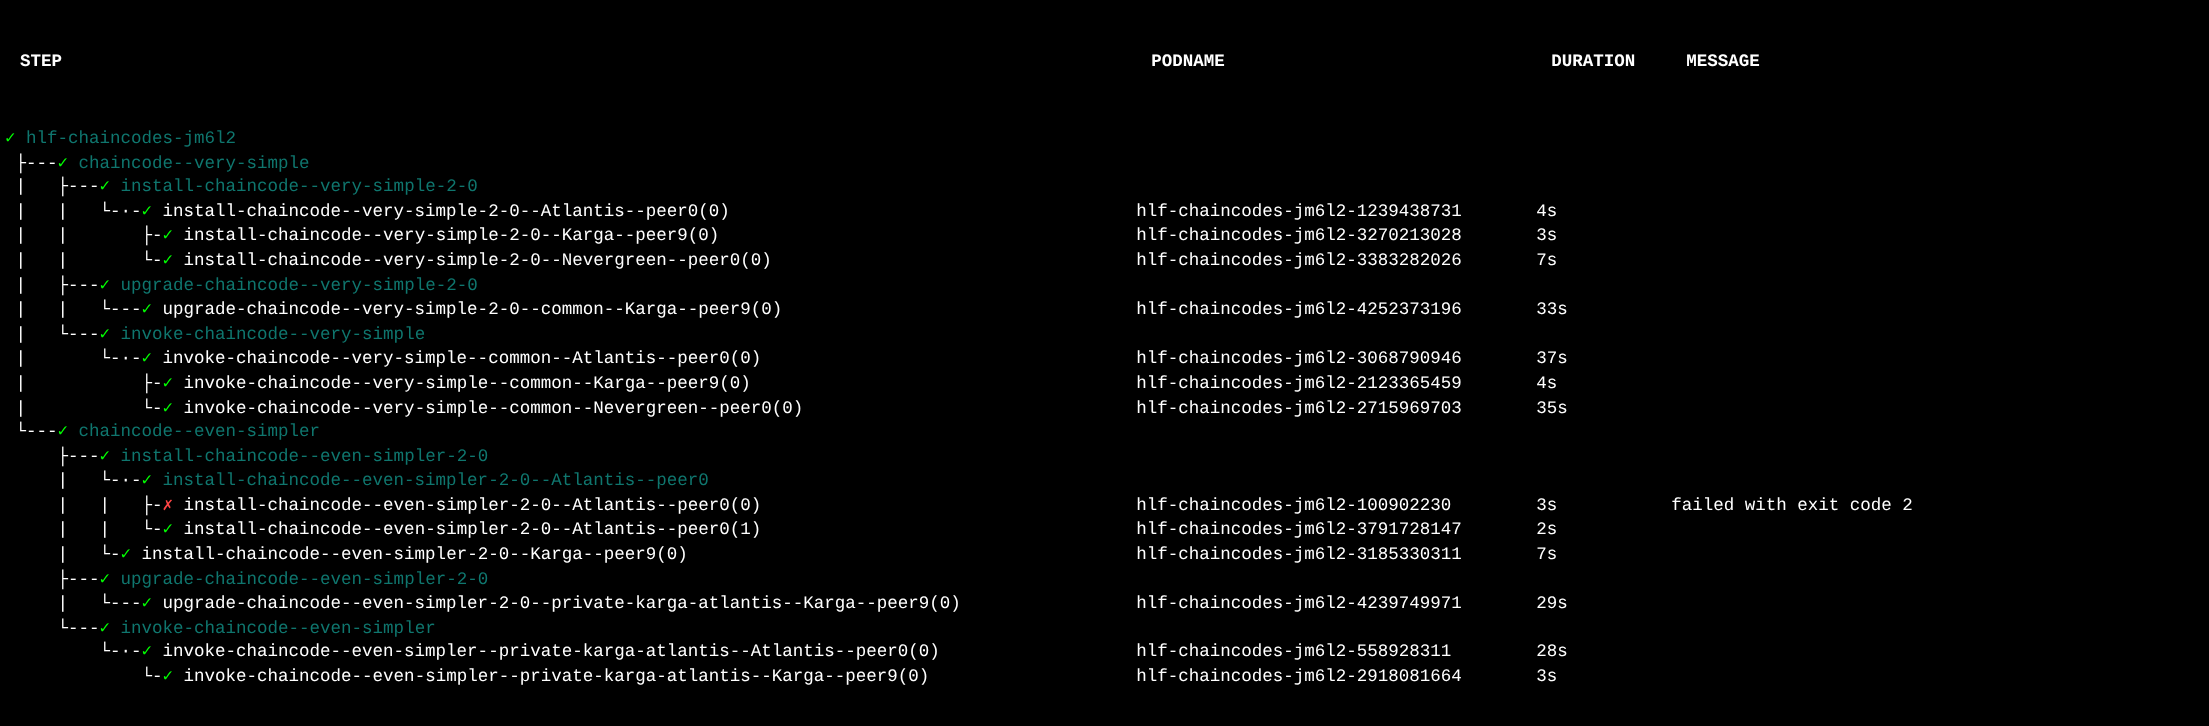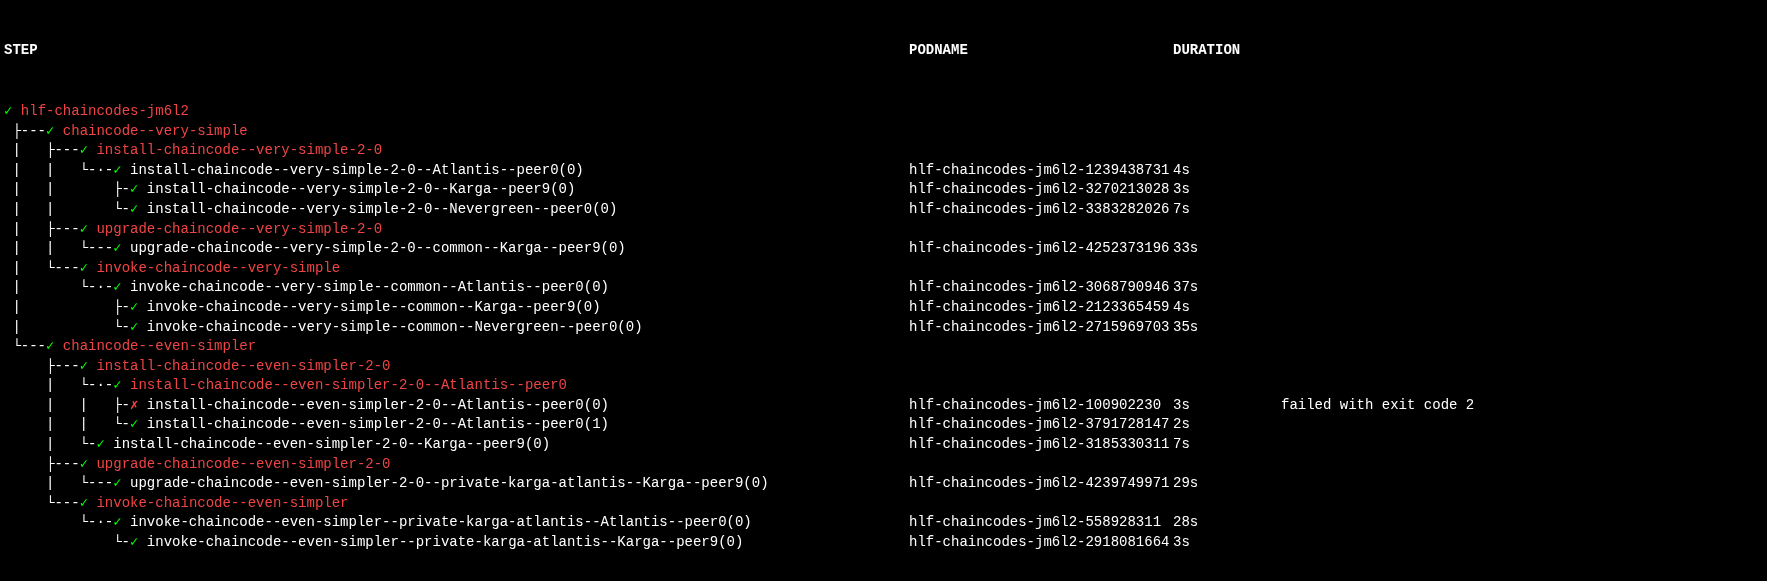--- a/index.html
+++ b/index.html
@@ -17,59 +17,61 @@
       width: 1767px;
     }
     .terminal {
       white-space: pre;
       font-family: 'Courier New', Consolas, monospace;
     }
     .header-row {
       display: flex;
       font-weight: bold;
       padding: 2px 4px;
+      margin-left: 12px;
     }
     .row {
       display: flex;
       padding: 0 4px;
       align-items: baseline;
     }
     .col-step {
       width: 905px;
       white-space: pre;
       overflow: hidden;
     }
     .col-podname {
-      width: 264px;
+      width: 320px;
       white-space: pre;
     }
     .col-duration {
       width: 108px;
       white-space: pre;
     }
     .col-message {
       flex: 1;
       white-space: pre;
     }
     .green {
       color: #00ff00;
     }
     .white {
       color: #fff;
     }
     .teal {
-      color: #ef4444;
+      color: #0f766e;
     }
     .red {
       color: #ff4444;
     }
   </style>
 </head>
 <body>
 
 <div class="terminal">
   <div class="header-row">
     <span class="col-step">STEP</span>
     <span class="col-podname">PODNAME</span>
     <span class="col-duration">DURATION</span>
+    <span class="col-message">MESSAGE</span>
   </div>
   <div id="rows-container"><div class="row"><span class="col-step"><span class="white"></span><span class="green">✓</span><span class="teal"> hlf-chaincodes-jm6l2</span></span><span class="col-podname white"></span><span class="col-duration white"></span><span class="col-message white"></span></div><div class="row"><span class="col-step"><span class="white"> ├---</span><span class="green">✓</span><span class="teal"> chaincode--very-simple</span></span><span class="col-podname white"></span><span class="col-duration white"></span><span class="col-message white"></span></div><div class="row"><span class="col-step"><span class="white"> |   ├---</span><span class="green">✓</span><span class="teal"> install-chaincode--very-simple-2-0</span></span><span class="col-podname white"></span><span class="col-duration white"></span><span class="col-message white"></span></div><div class="row"><span class="col-step"><span class="white"> |   |   └-·-</span><span class="green">✓</span><span class="white"> install-chaincode--very-simple-2-0--Atlantis--peer0(0)</span></span><span class="col-podname white">hlf-chaincodes-jm6l2-1239438731</span><span class="col-duration white">4s</span><span class="col-message white"></span></div><div class="row"><span class="col-step"><span class="white"> |   |       ├-</span><span class="green">✓</span><span class="white"> install-chaincode--very-simple-2-0--Karga--peer9(0)</span></span><span class="col-podname white">hlf-chaincodes-jm6l2-3270213028</span><span class="col-duration white">3s</span><span class="col-message white"></span></div><div class="row"><span class="col-step"><span class="white"> |   |       └-</span><span class="green">✓</span><span class="white"> install-chaincode--very-simple-2-0--Nevergreen--peer0(0)</span></span><span class="col-podname white">hlf-chaincodes-jm6l2-3383282026</span><span class="col-duration white">7s</span><span class="col-message white"></span></div><div class="row"><span class="col-step"><span class="white"> |   ├---</span><span class="green">✓</span><span class="teal"> upgrade-chaincode--very-simple-2-0</span></span><span class="col-podname white"></span><span class="col-duration white"></span><span class="col-message white"></span></div><div class="row"><span class="col-step"><span class="white"> |   |   └---</span><span class="green">✓</span><span class="white"> upgrade-chaincode--very-simple-2-0--common--Karga--peer9(0)</span></span><span class="col-podname white">hlf-chaincodes-jm6l2-4252373196</span><span class="col-duration white">33s</span><span class="col-message white"></span></div><div class="row"><span class="col-step"><span class="white"> |   └---</span><span class="green">✓</span><span class="teal"> invoke-chaincode--very-simple</span></span><span class="col-podname white"></span><span class="col-duration white"></span><span class="col-message white"></span></div><div class="row"><span class="col-step"><span class="white"> |       └-·-</span><span class="green">✓</span><span class="white"> invoke-chaincode--very-simple--common--Atlantis--peer0(0)</span></span><span class="col-podname white">hlf-chaincodes-jm6l2-3068790946</span><span class="col-duration white">37s</span><span class="col-message white"></span></div><div class="row"><span class="col-step"><span class="white"> |           ├-</span><span class="green">✓</span><span class="white"> invoke-chaincode--very-simple--common--Karga--peer9(0)</span></span><span class="col-podname white">hlf-chaincodes-jm6l2-2123365459</span><span class="col-duration white">4s</span><span class="col-message white"></span></div><div class="row"><span class="col-step"><span class="white"> |           └-</span><span class="green">✓</span><span class="white"> invoke-chaincode--very-simple--common--Nevergreen--peer0(0)</span></span><span class="col-podname white">hlf-chaincodes-jm6l2-2715969703</span><span class="col-duration white">35s</span><span class="col-message white"></span></div><div class="row"><span class="col-step"><span class="white"> └---</span><span class="green">✓</span><span class="teal"> chaincode--even-simpler</span></span><span class="col-podname white"></span><span class="col-duration white"></span><span class="col-message white"></span></div><div class="row"><span class="col-step"><span class="white">     ├---</span><span class="green">✓</span><span class="teal"> install-chaincode--even-simpler-2-0</span></span><span class="col-podname white"></span><span class="col-duration white"></span><span class="col-message white"></span></div><div class="row"><span class="col-step"><span class="white">     |   └-·-</span><span class="green">✓</span><span class="teal"> install-chaincode--even-simpler-2-0--Atlantis--peer0</span></span><span class="col-podname white"></span><span class="col-duration white"></span><span class="col-message white"></span></div><div class="row"><span class="col-step"><span class="white">     |   |   ├-</span><span class="red">✗</span><span class="white"> install-chaincode--even-simpler-2-0--Atlantis--peer0(0)</span></span><span class="col-podname white">hlf-chaincodes-jm6l2-100902230</span><span class="col-duration white">3s</span><span class="col-message white">failed with exit code 2</span></div><div class="row"><span class="col-step"><span class="white">     |   |   └-</span><span class="green">✓</span><span class="white"> install-chaincode--even-simpler-2-0--Atlantis--peer0(1)</span></span><span class="col-podname white">hlf-chaincodes-jm6l2-3791728147</span><span class="col-duration white">2s</span><span class="col-message white"></span></div><div class="row"><span class="col-step"><span class="white">     |   └-</span><span class="green">✓</span><span class="white"> install-chaincode--even-simpler-2-0--Karga--peer9(0)</span></span><span class="col-podname white">hlf-chaincodes-jm6l2-3185330311</span><span class="col-duration white">7s</span><span class="col-message white"></span></div><div class="row"><span class="col-step"><span class="white">     ├---</span><span class="green">✓</span><span class="teal"> upgrade-chaincode--even-simpler-2-0</span></span><span class="col-podname white"></span><span class="col-duration white"></span><span class="col-message white"></span></div><div class="row"><span class="col-step"><span class="white">     |   └---</span><span class="green">✓</span><span class="white"> upgrade-chaincode--even-simpler-2-0--private-karga-atlantis--Karga--peer9(0)</span></span><span class="col-podname white">hlf-chaincodes-jm6l2-4239749971</span><span class="col-duration white">29s</span><span class="col-message white"></span></div><div class="row"><span class="col-step"><span class="white">     └---</span><span class="green">✓</span><span class="teal"> invoke-chaincode--even-simpler</span></span><span class="col-podname white"></span><span class="col-duration white"></span><span class="col-message white"></span></div><div class="row"><span class="col-step"><span class="white">         └-·-</span><span class="green">✓</span><span class="white"> invoke-chaincode--even-simpler--private-karga-atlantis--Atlantis--peer0(0)</span></span><span class="col-podname white">hlf-chaincodes-jm6l2-558928311</span><span class="col-duration white">28s</span><span class="col-message white"></span></div><div class="row"><span class="col-step"><span class="white">             └-</span><span class="green">✓</span><span class="white"> invoke-chaincode--even-simpler--private-karga-atlantis--Karga--peer9(0)</span></span><span class="col-podname white">hlf-chaincodes-jm6l2-2918081664</span><span class="col-duration white">3s</span><span class="col-message white"></span></div></div>
 </div>
 
 </body></html>

